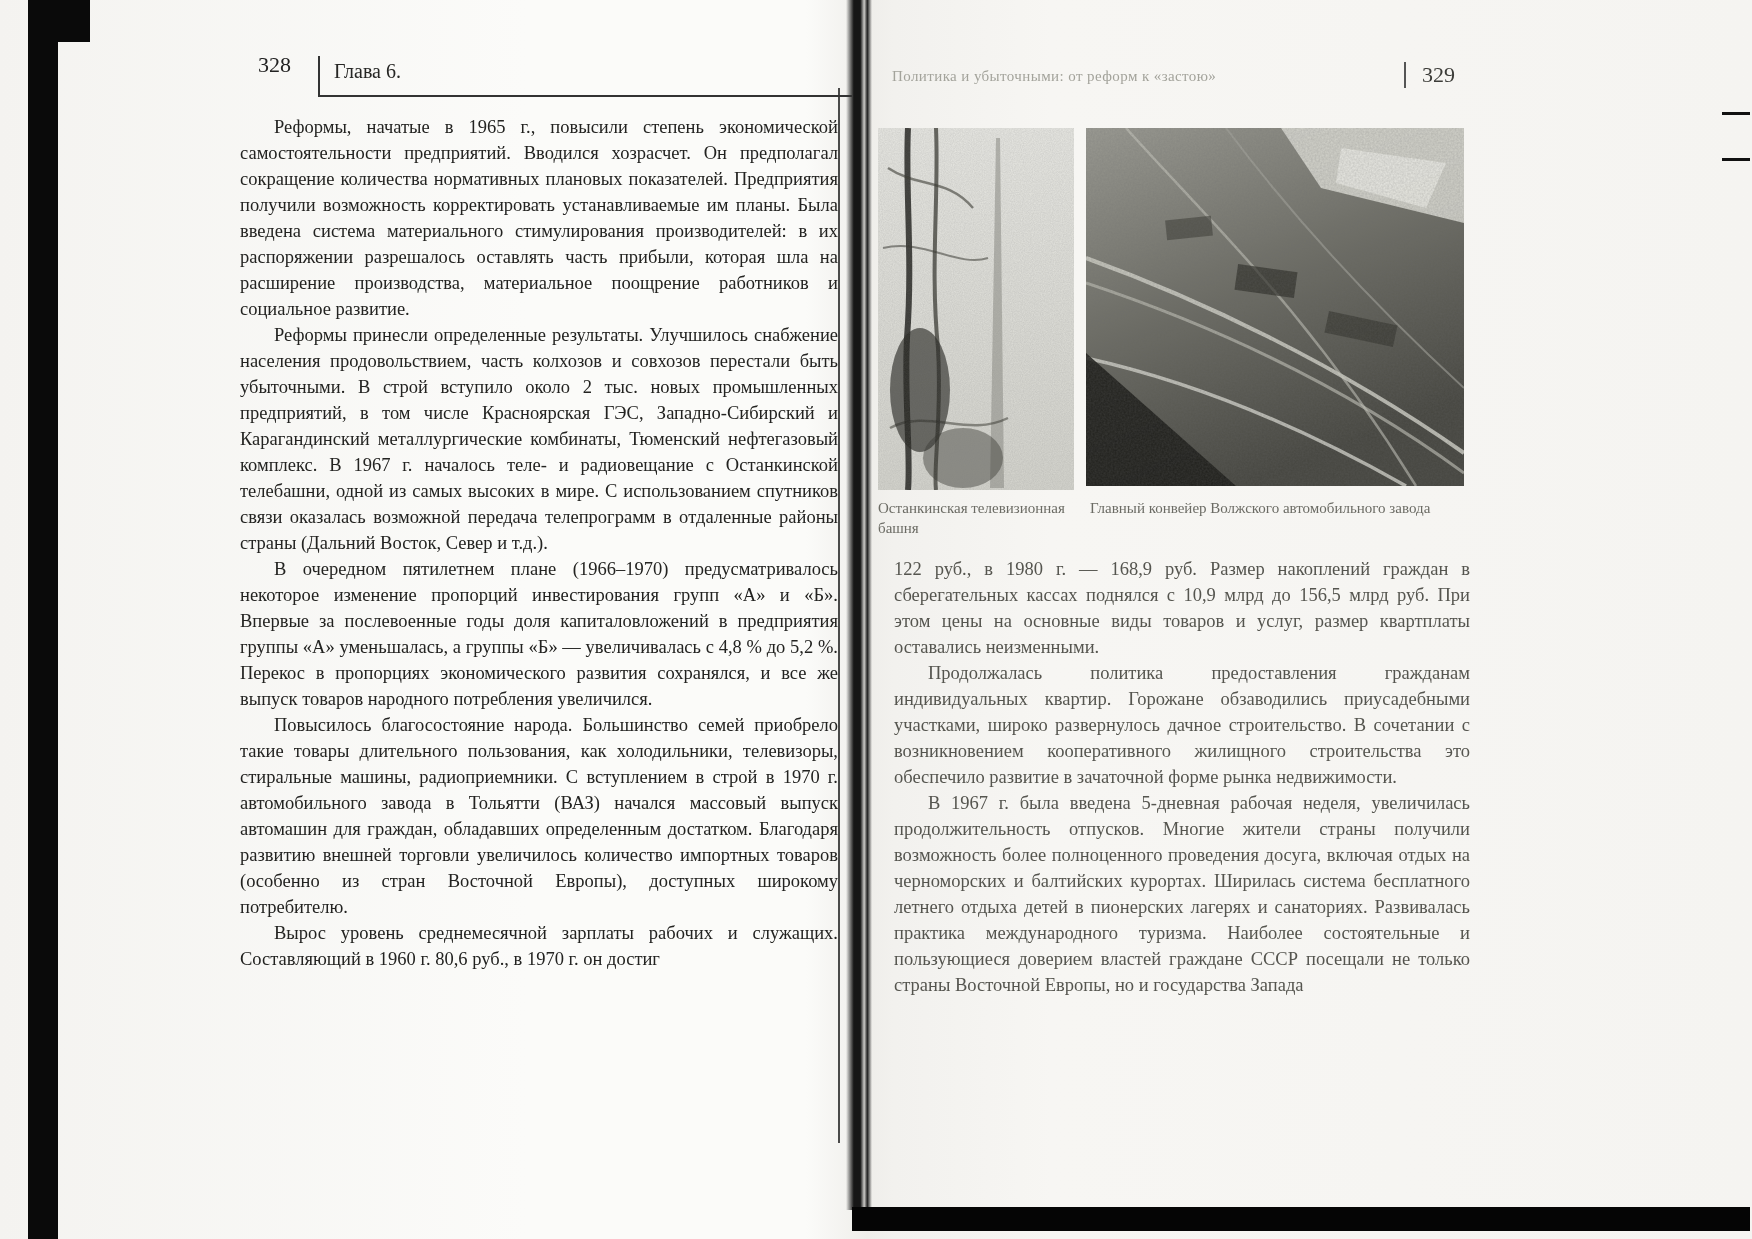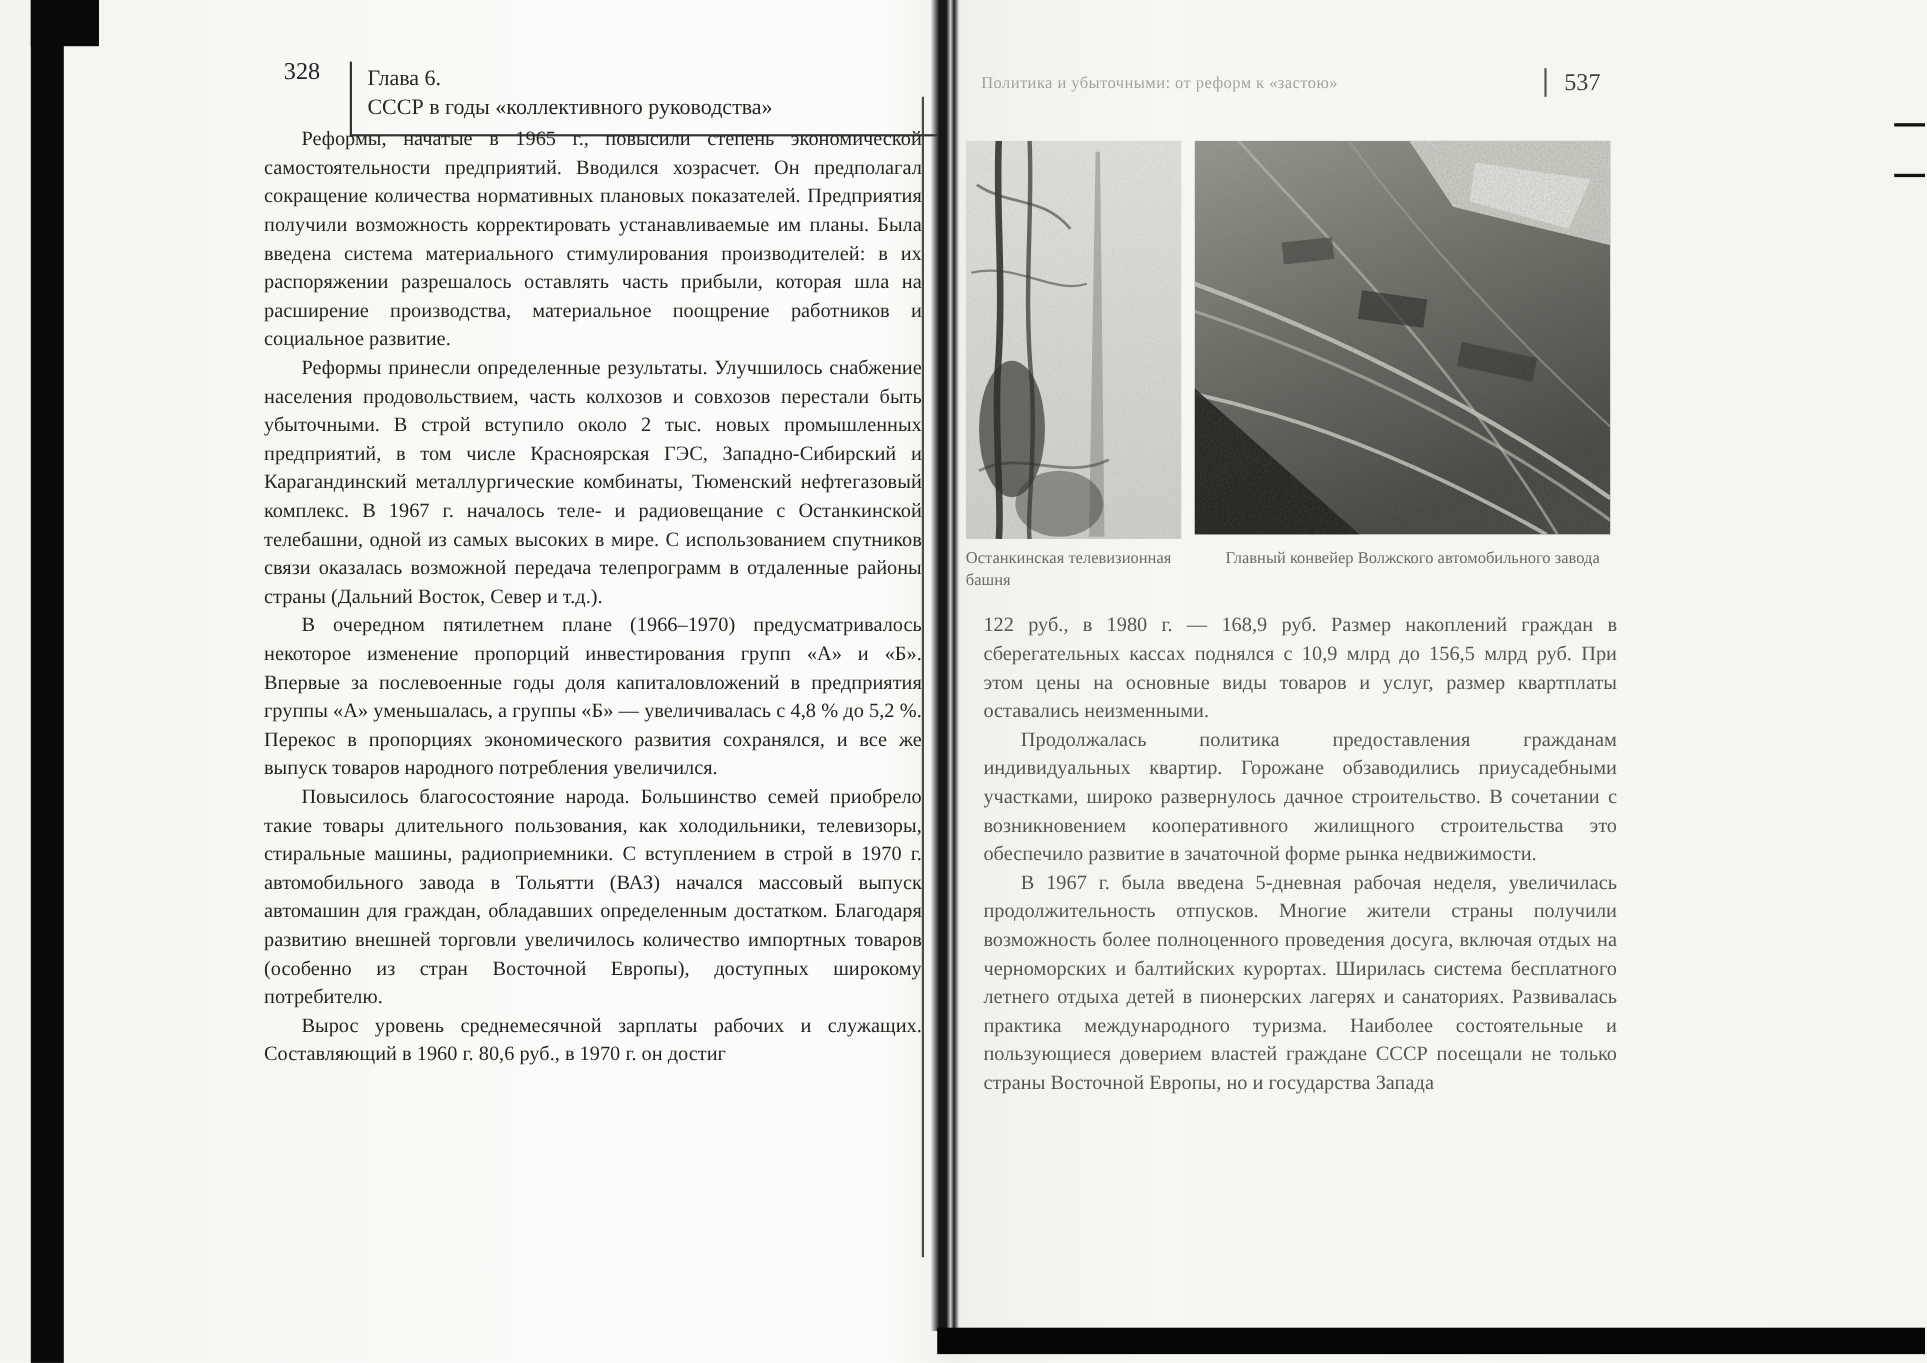--- a/index.html
+++ b/index.html
@@ -31,21 +31,21 @@
   }
   
   .rp-header{position:absolute;left:892px;top:68px;width:420px;
     font-size:15px;color:#a3a39b;letter-spacing:.4px;filter:blur(.4px);}
   .rp-pagenum{position:absolute;left:1404px;top:62px;font-size:22px;color:#3c3c38;
     border-left:2px solid #555;padding-left:16px;}
   .figures{position:absolute;left:878px;top:128px;display:flex;gap:12px;}
   .fig1{width:196px;height:362px;}
   .fig2{width:378px;height:358px;}
   .fig1 svg,.fig2 svg{display:block;width:100%;height:100%;}
-  .captions{position:absolute;left:878px;top:498px;display:flex;gap:28px;}
+  .captions{position:absolute;left:878px;top:498px;display:flex;gap:4px;}
   .cap{font-size:15px;line-height:1.35;color:#6b6b64;filter:blur(.2px);}
   .cap1{width:196px;}
   .cap2{width:378px;margin-left:12px;}
   .rp-body{position:absolute;left:878px;top:556px;width:592px;}
   .rp-body p{color:#55554f;filter:blur(.35px);margin-left:16px;}
   .rp-body p.cont{text-indent:0;}
 </style>
 </head>
 <body>
 
@@ -56,34 +56,33 @@
   <div class="gutter"></div>
   <div class="left-page-edge"></div>
   <div class="bottom-bar"></div>
   <div class="edge-dash d1"></div>
   <div class="edge-dash d2"></div>
 
   <div>
     <div class="lp-pagenum">328</div>
     <div class="lp-header">
       <div>Глава 6.</div>
-      <div>СССР в годы «коллективного руководства»</div>
     </div>
     <div class="lp-body">
       <p>Реформы, начатые в 1965 г., повысили степень экономической самостоятельности предприятий. Вводился хозрасчет. Он предполагал сокращение количества нормативных плановых показателей. Предприятия получили возможность корректировать устанавливаемые им планы. Была введена система материального стимулирования производителей: в их распоряжении разрешалось оставлять часть прибыли, которая шла на расширение производства, материальное поощрение работников и социальное развитие.</p>
       <p>Реформы принесли определенные результаты. Улучшилось снабжение населения продовольствием, часть колхозов и совхозов перестали быть убыточными. В строй вступило около 2 тыс. новых промышленных предприятий, в том числе Красноярская ГЭС, Западно-Сибирский и Карагандинский металлургические комбинаты, Тюменский нефтегазовый комплекс. В 1967 г. началось теле- и радиовещание с Останкинской телебашни, одной из самых высоких в мире. С использованием спутников связи оказалась возможной передача телепрограмм в отдаленные районы страны (Дальний Восток, Север и т.д.).</p>
       <p>В очередном пятилетнем плане (1966–1970) предусматривалось некоторое изменение пропорций инвестирования групп «А» и «Б». Впервые за послевоенные годы доля капиталовложений в предприятия группы «А» уменьшалась, а группы «Б» — увеличивалась с 4,8 % до 5,2 %. Перекос в пропорциях экономического развития сохранялся, и все же выпуск товаров народного потребления увеличился.</p>
       <p>Повысилось благосостояние народа. Большинство семей приобрело такие товары длительного пользования, как холодильники, телевизоры, стиральные машины, радиоприемники. С вступлением в строй в 1970 г. автомобильного завода в Тольятти (ВАЗ) начался массовый выпуск автомашин для граждан, обладавших определенным достатком. Благодаря развитию внешней торговли увеличилось количество импортных товаров (особенно из стран Восточной Европы), доступных широкому потребителю.</p>
       <p>Вырос уровень среднемесячной зарплаты рабочих и служащих. Составляющий в 1960 г. 80,6 руб., в 1970 г. он достиг</p>
     </div>
   </div>
 
   <div>
     <div class="rp-header">Политика и убыточными: от реформ    к «застою»</div>
-    <div class="rp-pagenum">537</div>
+    <div class="rp-pagenum">329</div>
 
     <div class="figures">
 
       <div class="fig1">
         <svg viewBox="0 0 196 362" preserveAspectRatio="none">
           <defs>
             <filter id="noise1" x="0" y="0" width="100%" height="100%">
               <feTurbulence type="fractalNoise" baseFrequency="0.9" numOctaves="2" result="n"></feTurbulence>
               <feColorMatrix in="n" type="matrix" values="0 0 0 0 0.2  0 0 0 0 0.2  0 0 0 0 0.2  0 0 0 0.25 0"></feColorMatrix>
             </filter>

